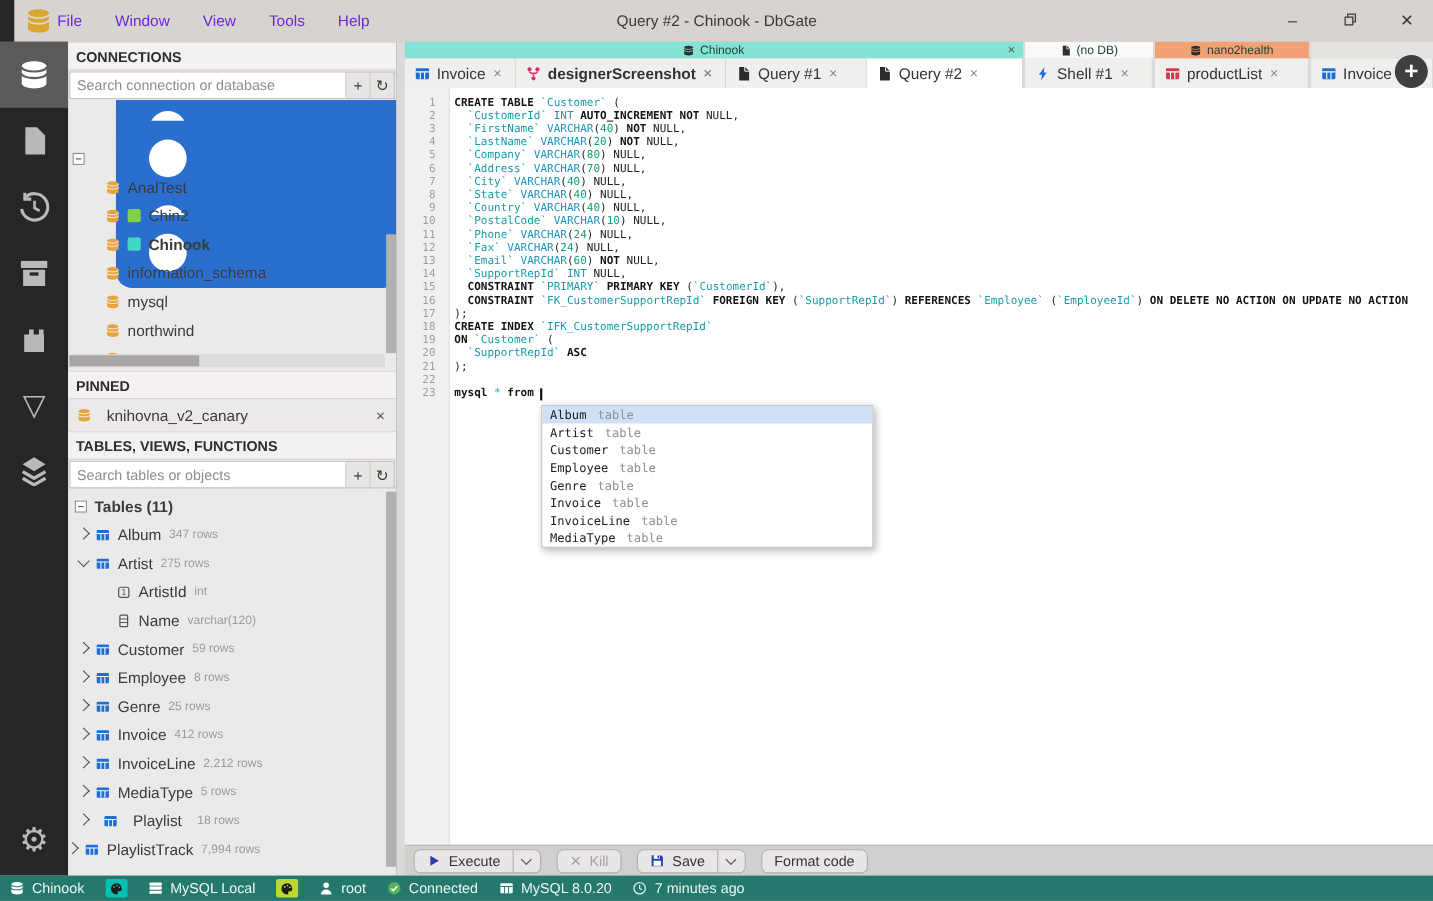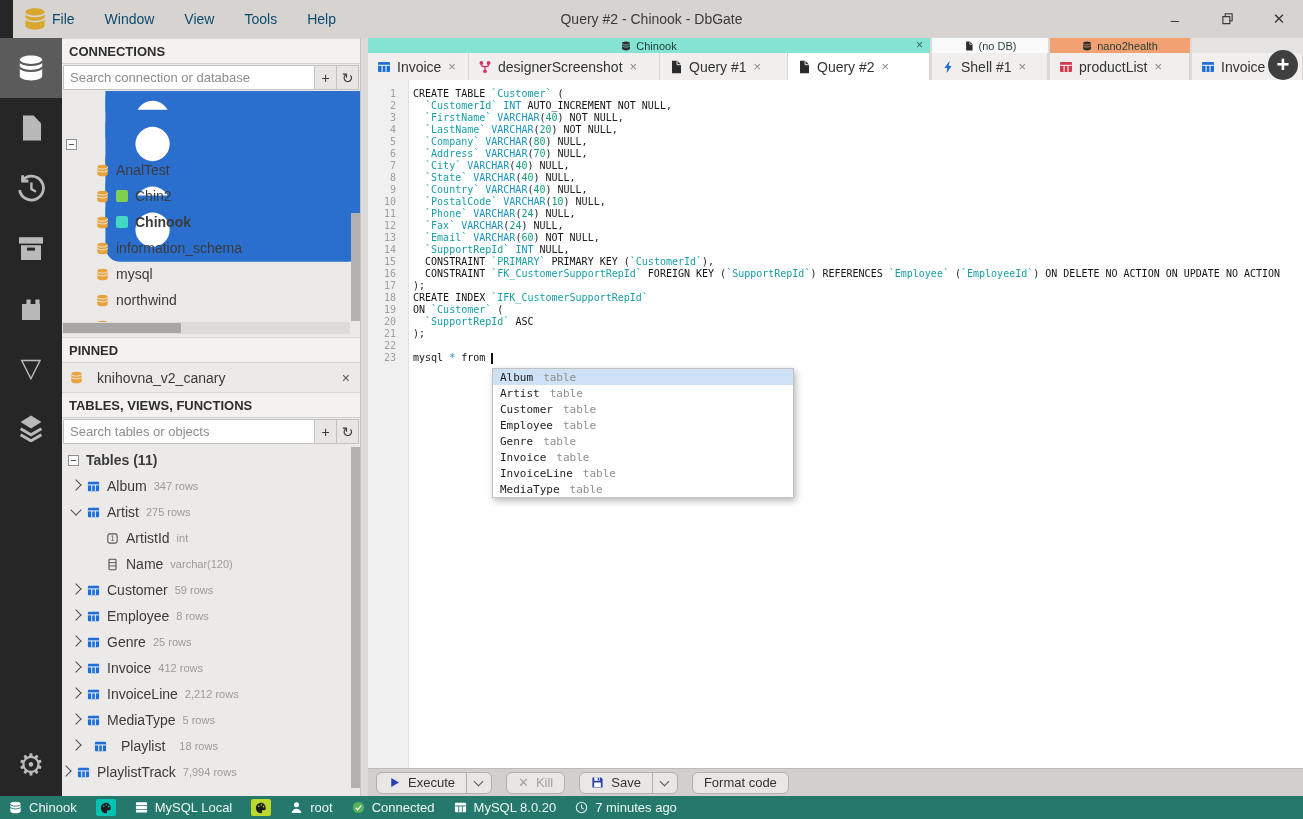--- a/index.html
+++ b/index.html
@@ -2,21 +2,21 @@
 <html><head>
 <meta charset="utf-8">
 <style>
   html,body{margin:0;padding:0}
   body{width:1303px;height:819px;position:relative;overflow:hidden;
        font-family:"Liberation Sans",sans-serif;background:#d6d3d0;-webkit-font-smoothing:antialiased}
   
   .titlebar{position:absolute;left:0;top:0;right:0;height:38px;background:#d6d3d0;border-bottom:1px solid #bdbab7}
   .corner{position:absolute;left:0;top:0;width:13px;height:38px;background:#262626}
   .applogo{position:absolute;left:23px;top:7px}
-  .menus{position:absolute;left:52px;top:0;height:38px;display:flex;align-items:center;gap:30px;font-size:14px;color:#0c4a6e}
+  .menus{position:absolute;left:52px;top:0;height:38px;display:flex;align-items:center;gap:30px;font-size:14px;color:#6d28d9}
   .wintitle{position:absolute;left:0;right:0;top:0;height:38px;display:flex;align-items:center;justify-content:center;font-size:14px;color:#3a3a3a;pointer-events:none}
   .winbtns{position:absolute;right:16px;top:0;height:38px;display:flex;gap:36px;align-items:center;color:#3a3a3a;font-size:15px}
   .winbtn{width:16px;text-align:center}
   
   .activitybar{position:absolute;left:0;top:38px;width:62px;bottom:23px;background:#262626}
   .ab-item{height:60px;display:flex;align-items:center;justify-content:center;color:#b9b9b9}
   .ab-item.active{background:#5b5b5b;color:#fff}
   .ab-glyph{font-size:27px;line-height:1;color:#b9b9b9}
   .ab-settings{position:absolute;bottom:4px;left:0;width:62px;height:54px;display:flex;align-items:center;justify-content:center}
   
@@ -60,21 +60,21 @@
   .tab.active{background:#fff}
   .tclose{color:#8a8a8a;font-size:13px;margin-left:1px}
   .newtab{position:absolute;right:5px;top:12px;width:30px;height:30px;border-radius:50%;background:#3f3f3f;color:#fff;display:flex;align-items:center;justify-content:center;font-size:22px;z-index:6;font-weight:bold}
   
   .editor{position:absolute;left:7px;top:42px;right:0;bottom:28px;background:#fff;overflow:hidden}
   .gutterbg{position:absolute;left:0;top:0;width:40px;bottom:0;background:#f0f0f0;border-right:1px solid #e2e2e2}
   .codearea{position:absolute;left:0;top:0;right:0;padding-top:8px}
   .crow{display:flex;height:12px;line-height:12px;font-family:"DejaVu Sans Mono",monospace;font-size:10px;position:relative}
   .ln{width:40px;flex:none;color:#9e9e9e;text-align:right;padding-right:12px;box-sizing:border-box;position:relative;z-index:1}
   .codetext{white-space:pre;padding-left:5px;color:#222}
-  .k{font-weight:normal;color:#141414}
+  .k{font-weight:bold;color:#141414}
   .i{color:#179fa6}
   .t{color:#1d95c2}
   .n{color:#12a078}
   .p{color:#222}
   .cursor{display:inline-block;width:2px;height:11px;background:#111;vertical-align:bottom}
   .popup{position:absolute;left:124px;top:288px;width:300px;background:#fff;border:1px solid #c2c2c2;box-shadow:2px 3px 7px rgba(0,0,0,.28);z-index:9}
   .pitem{height:16px;display:flex;align-items:center;gap:10px;padding:0 7px;font-family:"DejaVu Sans Mono",monospace;font-size:11px;color:#1d1d1d}
   .pitem .kind{color:#8f8f8f}
   .pitem.sel{background:#cfe1f7}
   
@@ -478,21 +478,21 @@
           <div class="tab" style="width: 101px;">
             <span class="icon">
               <svg width="14" height="14" viewBox="0 0 14 14">
                 <rect x="1" y="2" width="12" height="10" rx="1" fill="#1e6ed6"></rect>
                 <path d="M1.2 5.3h11.6M5.1 5.3v6.6M9 5.3v6.6" stroke="#fff" stroke-width="1"></path>
               </svg>
             </span>
             <span>Invoice</span>
             <span class="tclose">×</span>
           </div>
-          <div class="tab" style="width: 191px;">
+          <div class="tab" style="width: 191px; font-weight: bold;">
             <span class="icon">
               <svg width="14" height="14" viewBox="0 0 14 14">
                 <circle cx="3.4" cy="3" r="1.9" fill="#d6336c"></circle>
                 <circle cx="10.6" cy="3" r="1.9" fill="#d6336c"></circle>
                 <circle cx="7" cy="11.2" r="1.9" fill="#d6336c"></circle>
                 <path d="M3.4 4.8c0 2.6 7.2 2.6 7.2 0M7 7.2v2" stroke="#d6336c" stroke-width="1.3" fill="none"></path>
               </svg>
             </span>
             <span>designerScreenshot</span>
             <span class="tclose">×</span>

